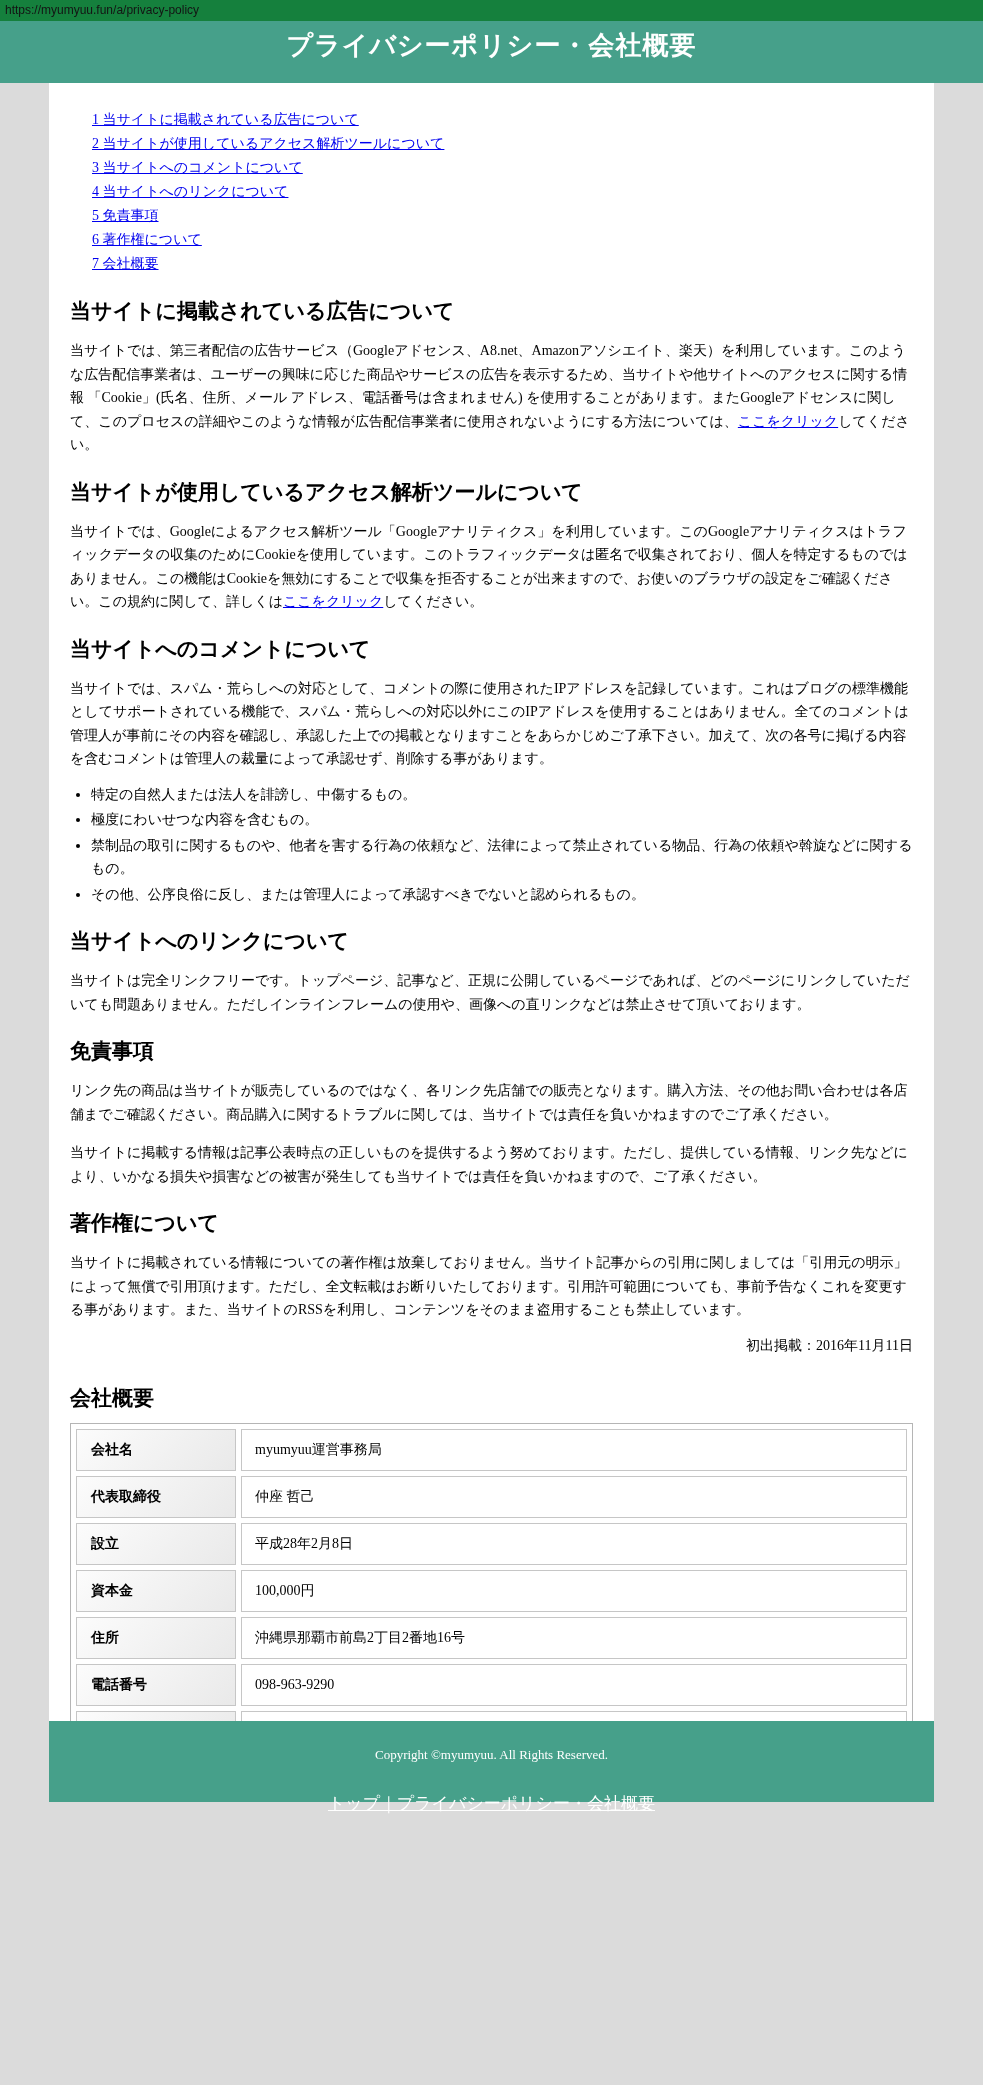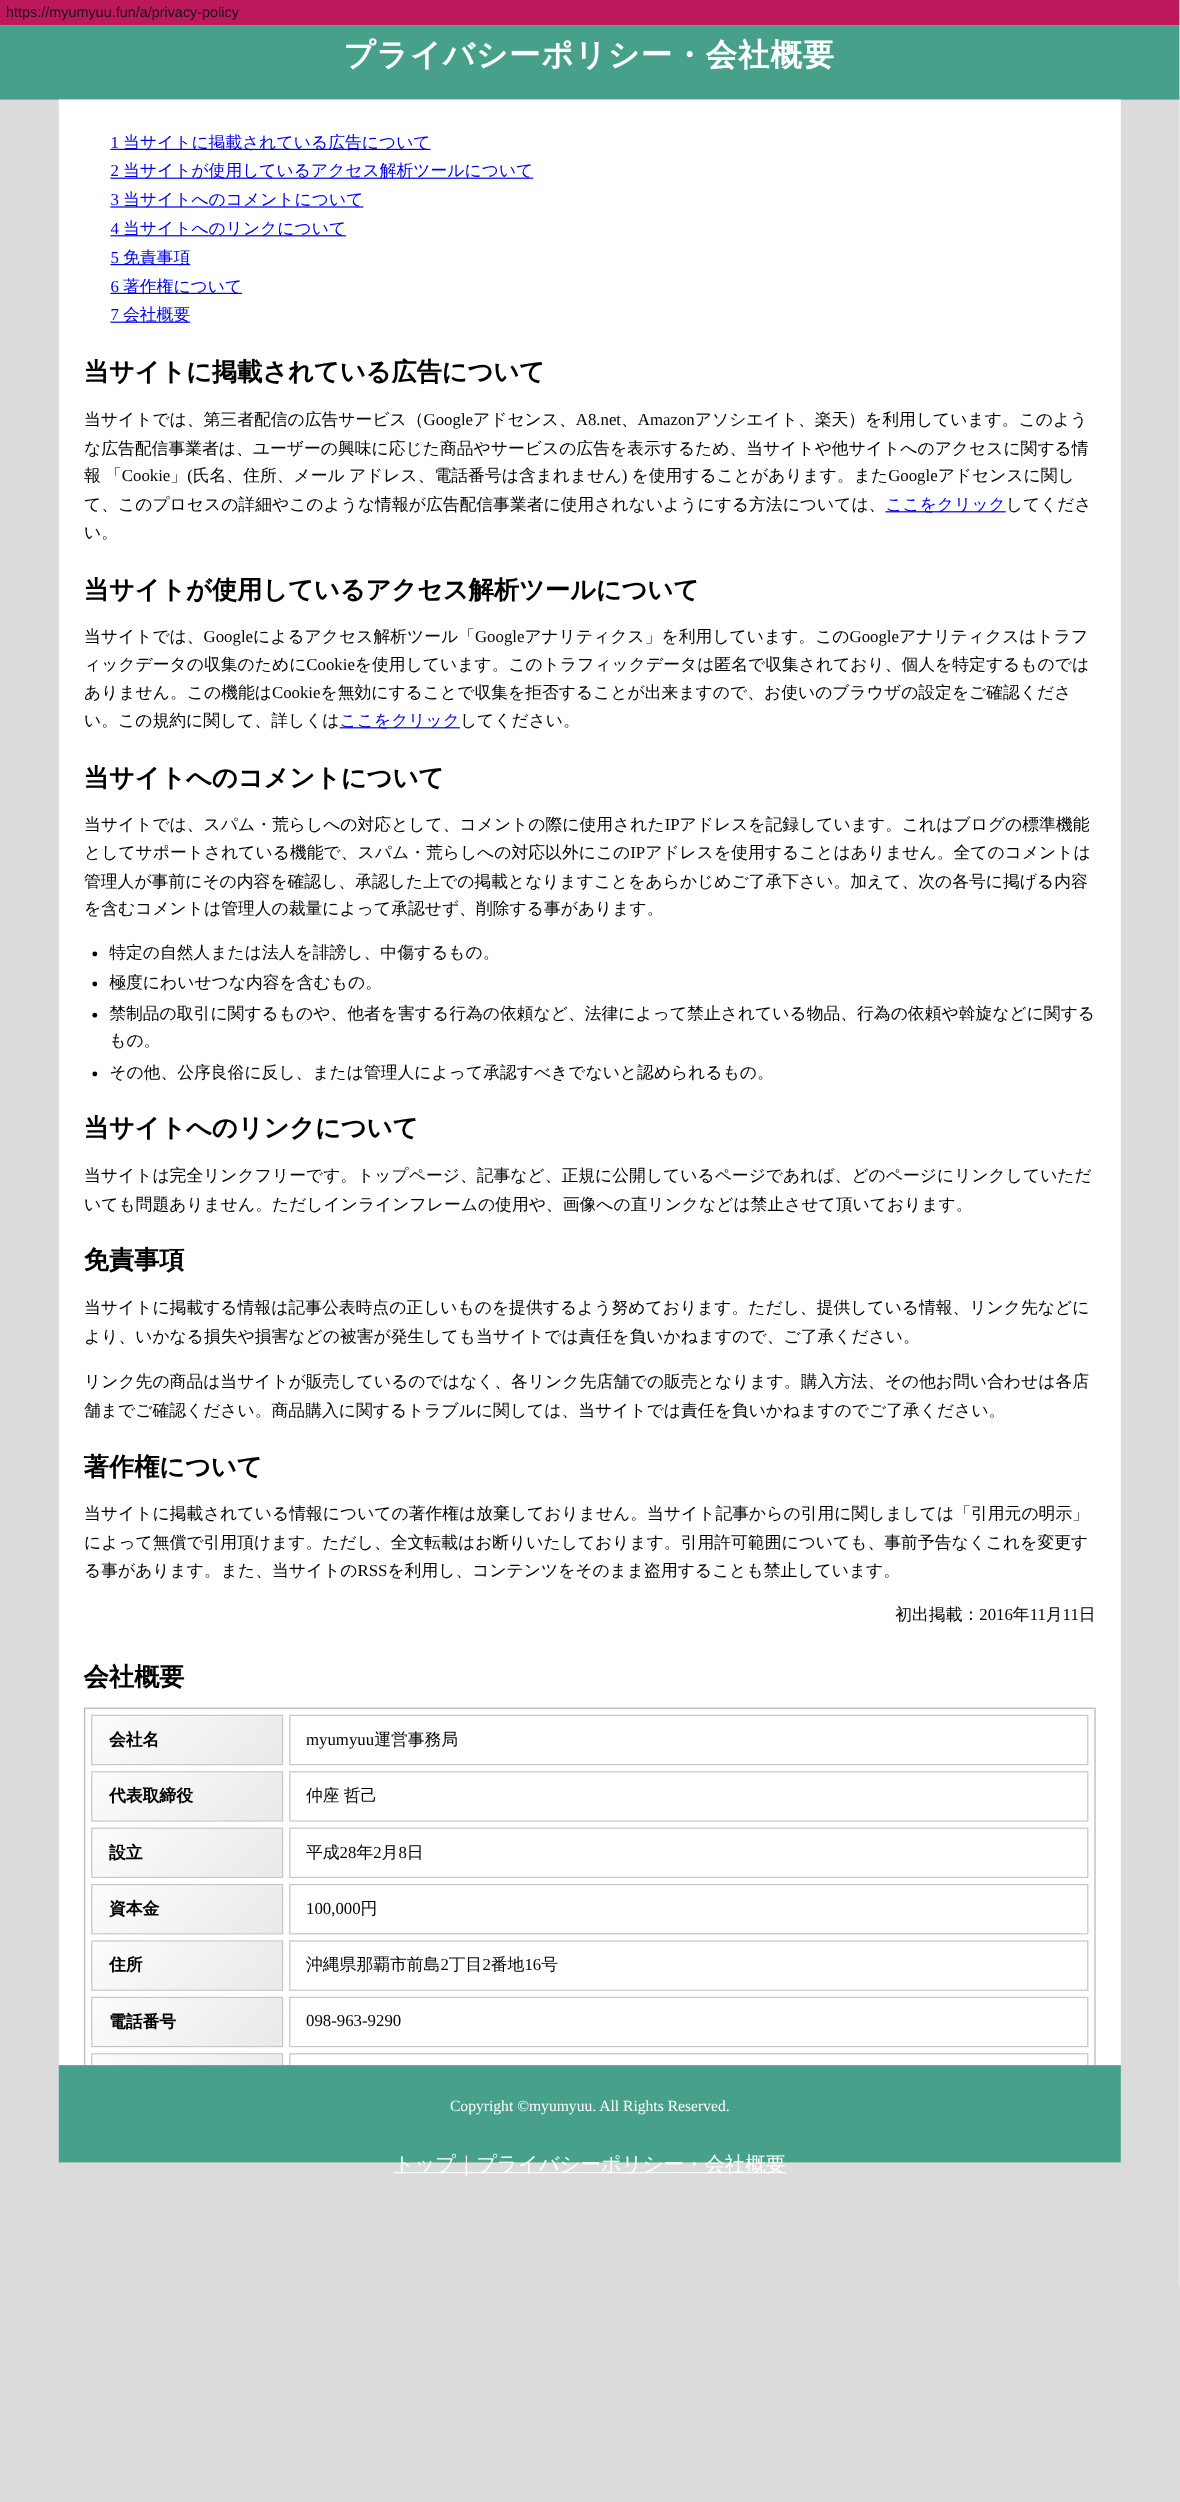--- a/index.html
+++ b/index.html
@@ -5,21 +5,21 @@
   html, body { margin: 0; padding: 0; }
   body {
     width: 983px; height: 2085px;
     background: #dbdbdb;
     overflow: hidden;
     font-family: "Liberation Serif", "DejaVu Serif", serif;
     color: #000;
   }
   
   .url-bar {
-    background: #be185d; height: 21px; box-sizing: border-box;
+    background: #15803d; height: 21px; box-sizing: border-box;
     padding: 3px 0 0 5px;
     font-family: "Liberation Sans", "DejaVu Sans", sans-serif;
     font-size: 12px; color: #141414;
     white-space: nowrap;
   }
   
   .site-header { background: #46a08a; height: 62px; }
   .site-header h1 {
     margin: 0; padding-top: 9px;
     text-align: center;
@@ -127,22 +127,22 @@
     </ul>
   </section>
 
   <section>
     <h2>当サイトへのリンクについて</h2>
     <p class="body">当サイトは完全リンクフリーです。トップページ、記事など、正規に公開しているページであれば、どのページにリンクしていただいても問題ありません。ただしインラインフレームの使用や、画像への直リンクなどは禁止させて頂いております。</p>
   </section>
 
   <section>
     <h2>免責事項</h2>
+    <p class="body">リンク先の商品は当サイトが販売しているのではなく、各リンク先店舗での販売となります。購入方法、その他お問い合わせは各店舗までご確認ください。商品購入に関するトラブルに関しては、当サイトでは責任を負いかねますのでご了承ください。</p>
     <p class="body">当サイトに掲載する情報は記事公表時点の正しいものを提供するよう努めております。ただし、提供している情報、リンク先などにより、いかなる損失や損害などの被害が発生しても当サイトでは責任を負いかねますので、ご了承ください。</p>
-    <p class="body">リンク先の商品は当サイトが販売しているのではなく、各リンク先店舗での販売となります。購入方法、その他お問い合わせは各店舗までご確認ください。商品購入に関するトラブルに関しては、当サイトでは責任を負いかねますのでご了承ください。</p>
   </section>
 
   <section>
     <h2>著作権について</h2>
     <p class="body">当サイトに掲載されている情報についての著作権は放棄しておりません。当サイト記事からの引用に関しましては「引用元の明示」によって無償で引用頂けます。ただし、全文転載はお断りいたしております。引用許可範囲についても、事前予告なくこれを変更する事があります。また、当サイトのRSSを利用し、コンテンツをそのまま盗用することも禁止しています。</p>
     <p class="first-published">初出掲載：2016年11月11日</p>
   </section>
 
   <section>
     <h2 class="company-heading">会社概要</h2>

